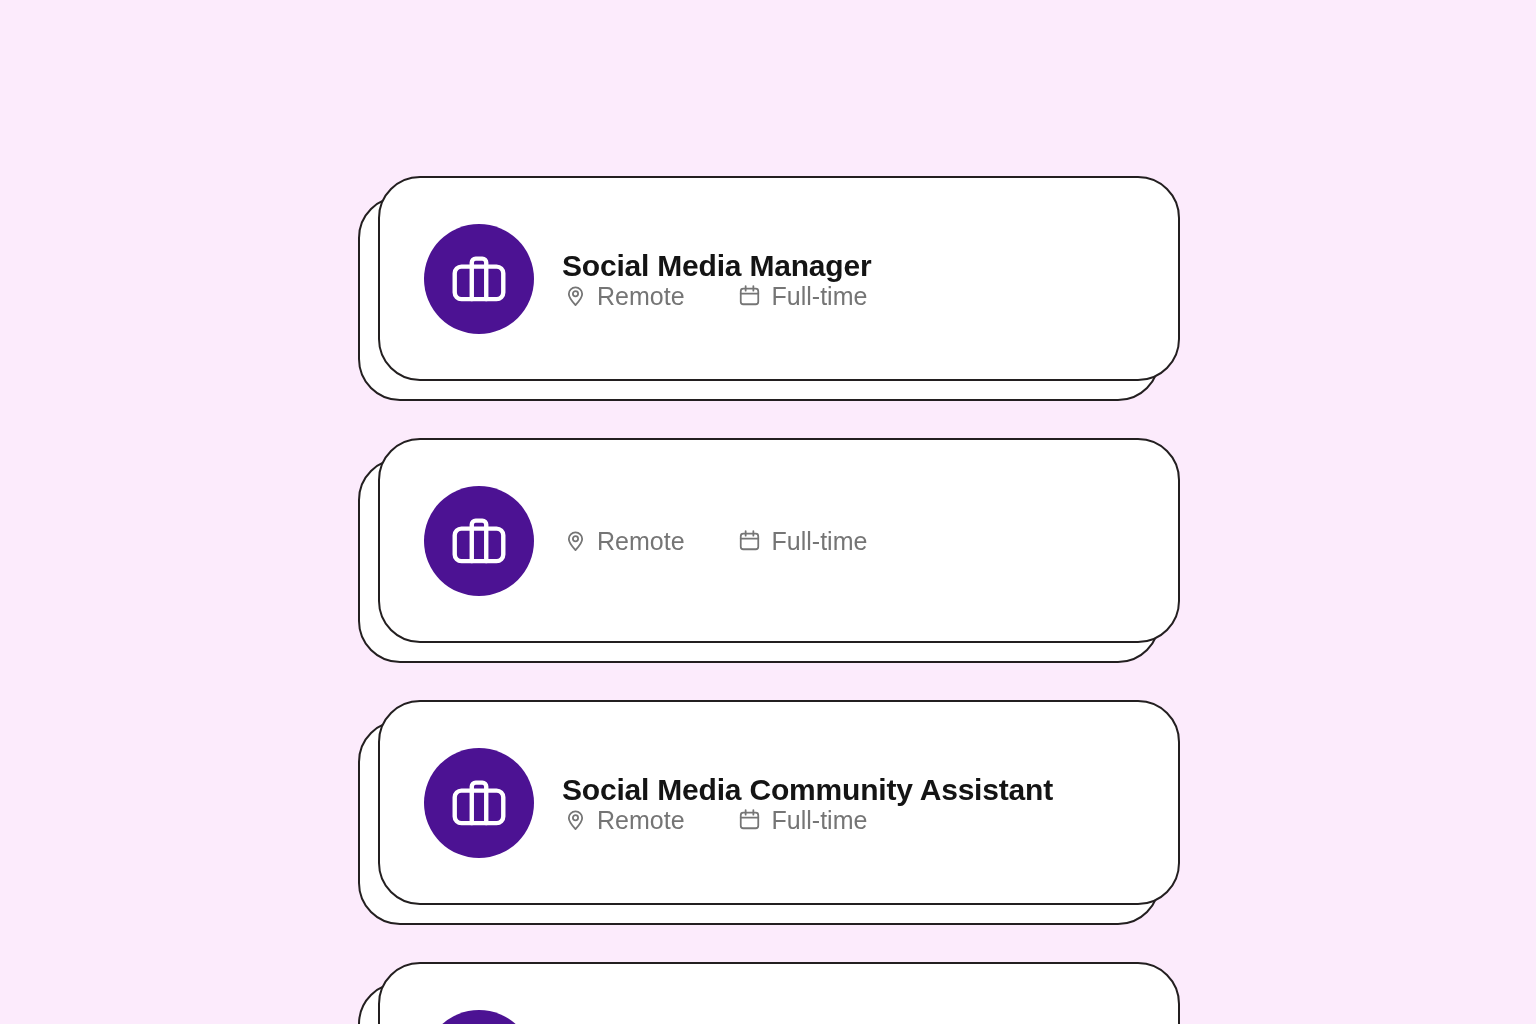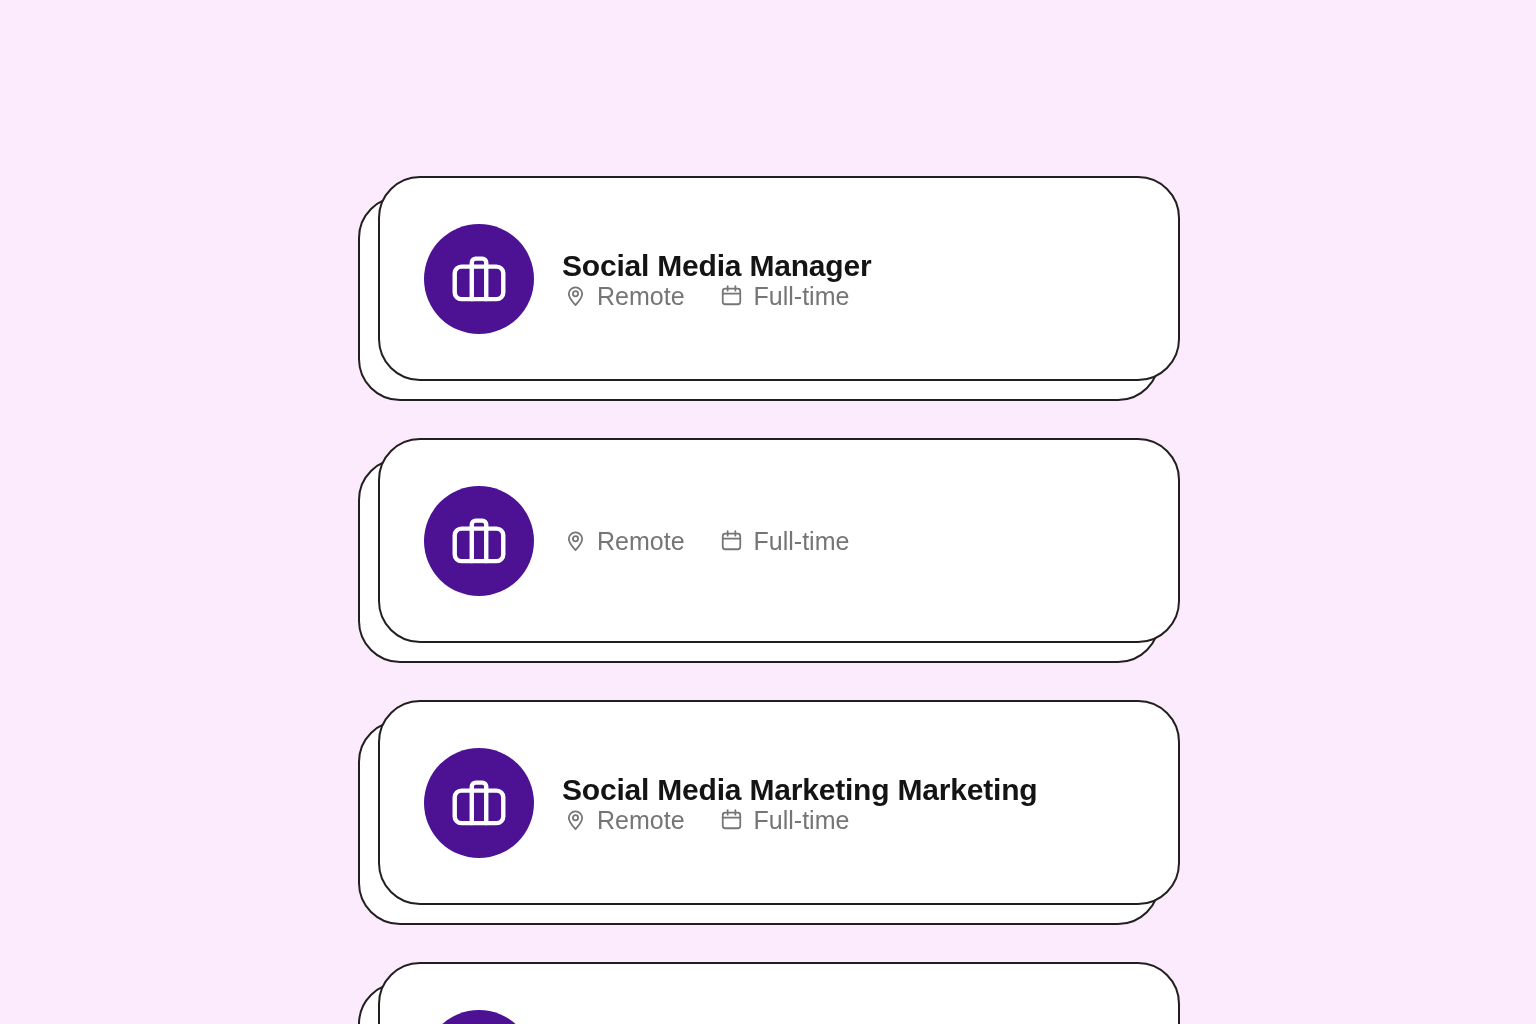--- a/index.html
+++ b/index.html
@@ -95,21 +95,21 @@
     font-weight: 700;
     color: #141414;
     letter-spacing: -0.2px;
     line-height: 1.1;
     white-space: nowrap;
   }
 
   .job-meta {
     display: flex;
     align-items: center;
-    gap: 34px;
+    gap: 52px;
   }
 
   .meta-item {
     display: flex;
     align-items: center;
     gap: 9px;
     font-size: 25px;
     color: #757575;
     line-height: 1;
     white-space: nowrap;
@@ -210,21 +210,21 @@
         <div class="card-front">
           <div class="job-icon-badge">
             <svg width="62" height="62" viewBox="0 0 24 24" fill="none" stroke="#ffffff" stroke-width="1.7" stroke-linecap="round" stroke-linejoin="round">
               <rect x="2.6" y="7.2" width="18.8" height="12.6" rx="2.6"></rect>
               <path d="M9.2 7.2V5.6a1.5 1.5 0 0 1 1.5-1.5h2.6a1.5 1.5 0 0 1 1.5 1.5v1.6"></path>
               <line x1="9.2" y1="7.2" x2="9.2" y2="19.8"></line>
               <line x1="14.8" y1="7.2" x2="14.8" y2="19.8"></line>
             </svg>
           </div>
           <div class="job-text">
-            <div class="job-title">Social Media Marketing Marketing</div>
+            <div class="job-title">Social Media Community Assistant</div>
             <div class="job-meta">
               <div class="meta-item">
                 <span class="meta-icon">
                   <svg width="25" height="25" viewBox="0 0 24 24" fill="none" stroke="#757575" stroke-width="1.7" stroke-linecap="round" stroke-linejoin="round">
                     <path d="M12 21.2c4.2-4.4 6.4-7.7 6.4-10.6A6.4 6.4 0 0 0 5.6 10.6c0 2.9 2.2 6.2 6.4 10.6z"></path>
                     <circle cx="12" cy="10.4" r="2.5"></circle>
                   </svg>
                 </span>
                 <span class="meta-label">Remote</span>
               </div>

